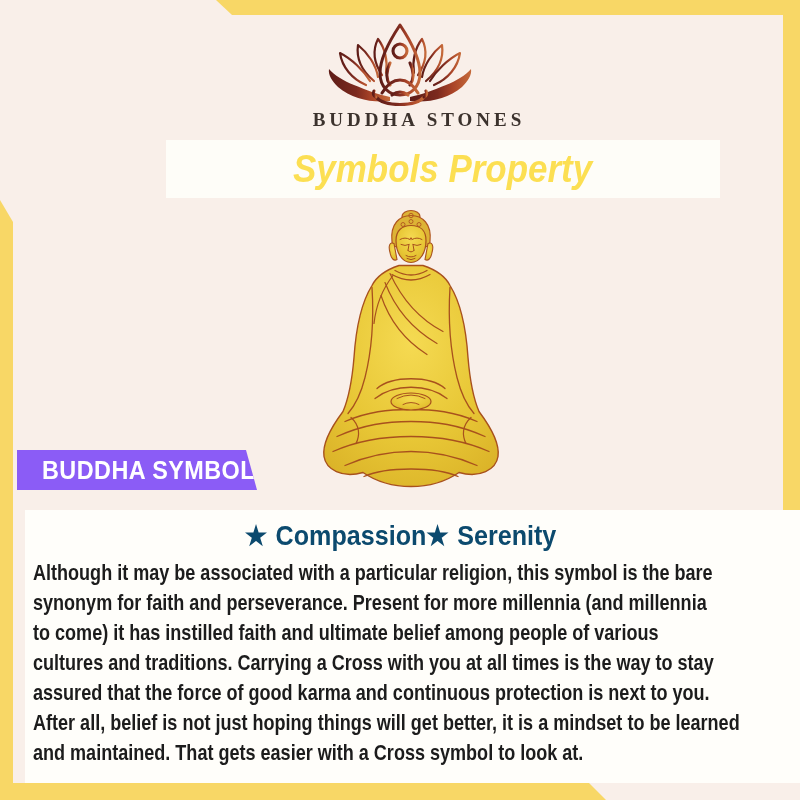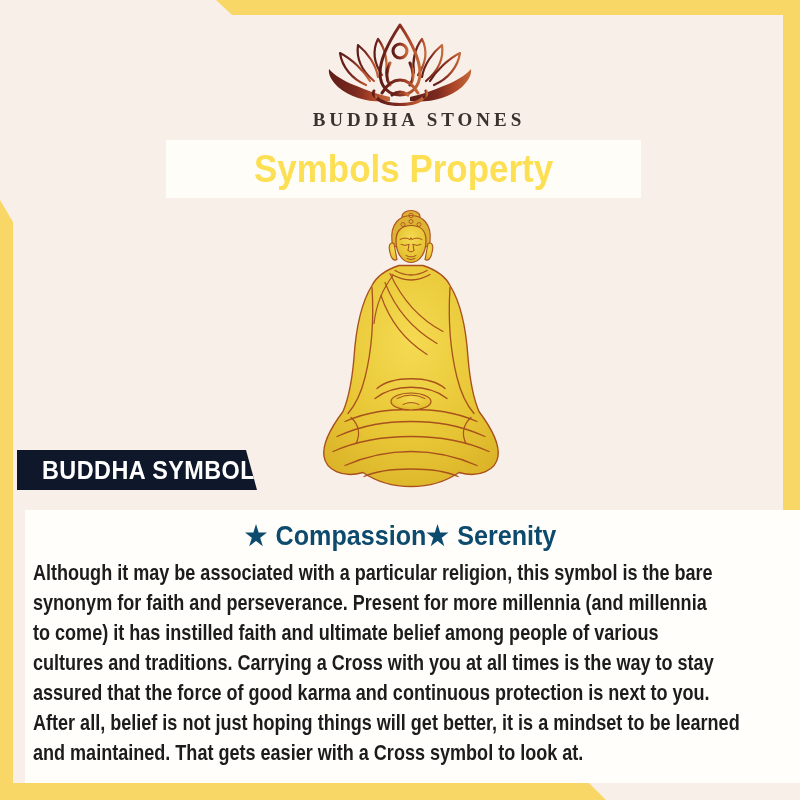--- a/index.html
+++ b/index.html
@@ -18,31 +18,31 @@
   .band-bottom{left:0;top:783px;width:606px;height:17px;
                clip-path:polygon(0 0,589px 0,606px 17px,0 17px);}
 
   
   .logo{position:absolute;left:324px;top:21px;width:152px;height:88px;}
   .brand-name{position:absolute;left:0;top:109px;width:800px;text-align:center;
               font-family:"Liberation Serif",serif;font-size:19px;font-weight:600;
               letter-spacing:4px;color:#3c322d;padding-left:19px;}
 
   
-  .banner{position:absolute;left:166px;top:140px;width:475px;height:58px;
-          background:#fefdf8;display:flex;align-items:center;justify-content:center;}
+  .banner{position:absolute;left:166px;top:140px;width:554px;height:58px;
+          background:#fefdf8;display:flex;align-items:center;justify-content:center;font-style:italic;}
   .banner-title{font-size:38px;font-weight:700;color:#fcdf52;
                 transform:scaleX(0.92);white-space:nowrap;}
 
   
   .statue{position:absolute;left:316px;top:207px;width:190px;height:283px;}
 
   
   .ribbon{position:absolute;left:17px;top:450px;width:240px;height:40px;
-          background:#0f172a;clip-path:polygon(0 0,229px 0,240px 100%,0 100%);
+          background:#8b5cf6;clip-path:polygon(0 0,229px 0,240px 100%,0 100%);
           display:flex;align-items:center;}
   .ribbon-label{margin-left:25px;font-size:26px;font-weight:700;color:#ffffff;
                 transform:scaleX(0.9);transform-origin:0 50%;white-space:nowrap;
                 letter-spacing:0.5px;}
 
   
   .panel{position:absolute;left:25px;top:510px;width:775px;height:273px;
          background:#fffefa;}
   .props-heading{position:absolute;left:0;top:10px;width:752px;text-align:center;
                  font-size:27px;font-weight:700;color:#0c4a6e;}

